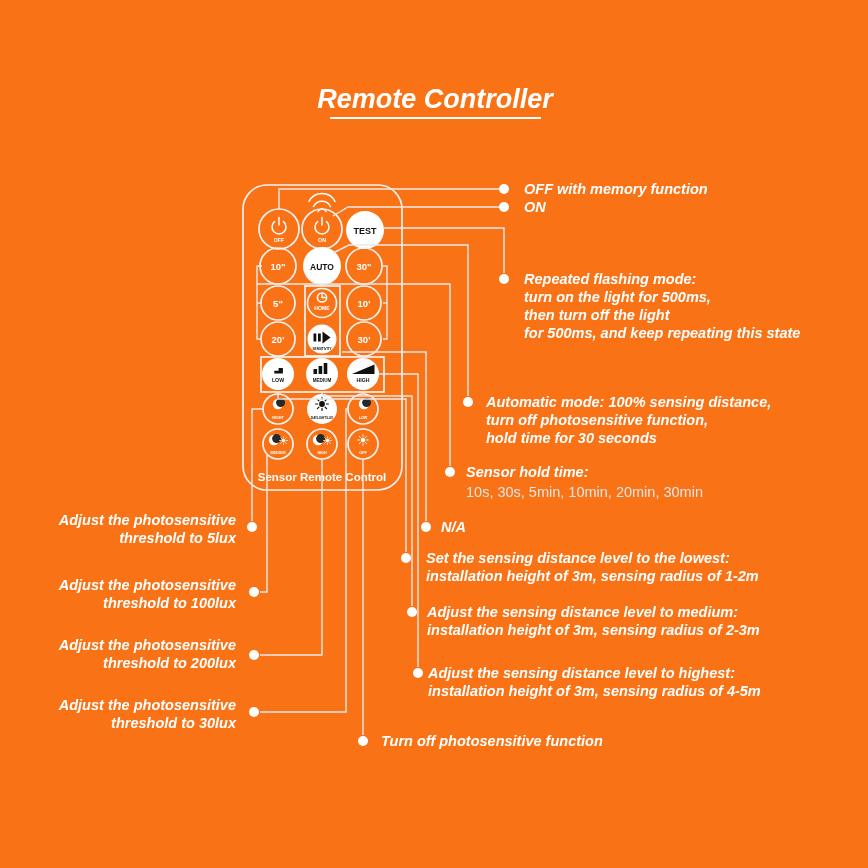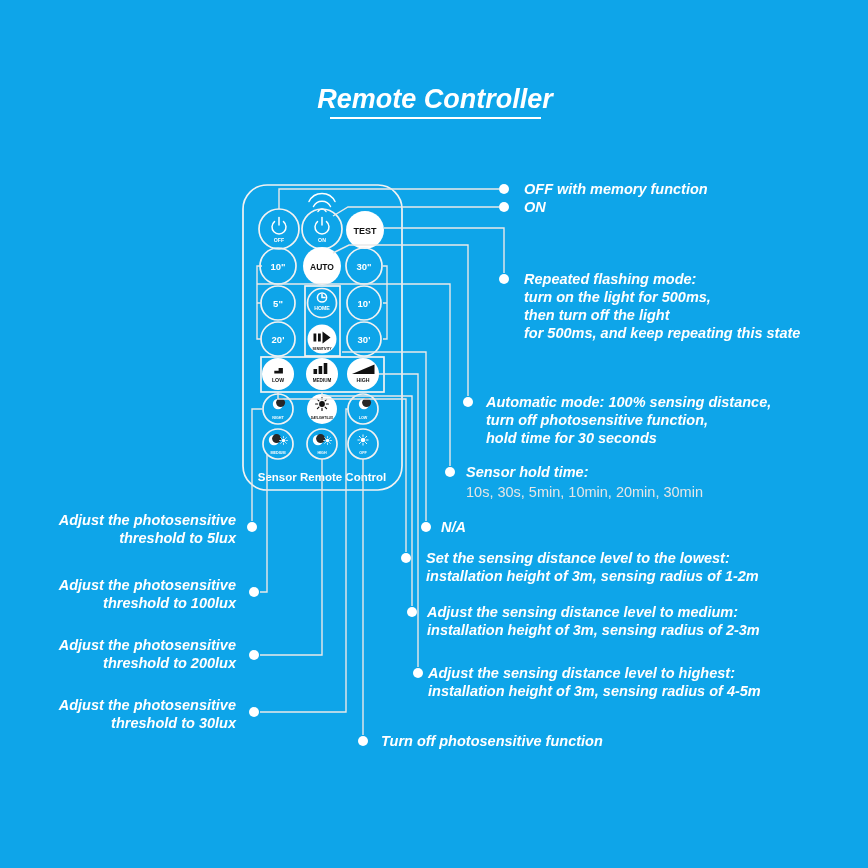--- a/index.html
+++ b/index.html
@@ -1,16 +1,16 @@
 <!DOCTYPE html>
 <html><head>
 <meta charset="utf-8">
 <style>
   html,body{margin:0;padding:0;background:#282828;}
-  .stage{position:relative;width:868px;height:868px;background:#0ea5e9;overflow:hidden;}
+  .stage{position:relative;width:868px;height:868px;background:#f97316;overflow:hidden;}
   text{font-family:"Liberation Sans",sans-serif;}
   .title{fill:#fff;font-size:27px;font-weight:bold;font-style:italic;text-anchor:middle;}
   .ann{fill:#fff;font-size:14.5px;font-weight:bold;font-style:italic;text-anchor:start;}
   .ann-l{text-anchor:end;}
   .sub{fill:#e6e6e6;font-size:14.5px;font-weight:normal;font-style:normal;text-anchor:start;}
   .cline{fill:none;stroke:#e9e9e9;stroke-width:1.4;}
   .outline{fill:none;stroke:#f2f2f2;stroke-width:1.7;}
   .btn{fill:none;stroke:#f2f2f2;stroke-width:1.7;}
   .btnf{fill:#ffffff;stroke:none;}
   .bullet{fill:#ffffff;stroke:none;}

